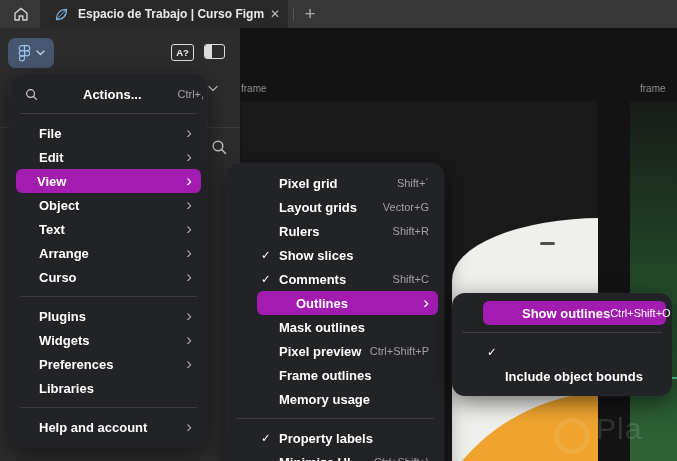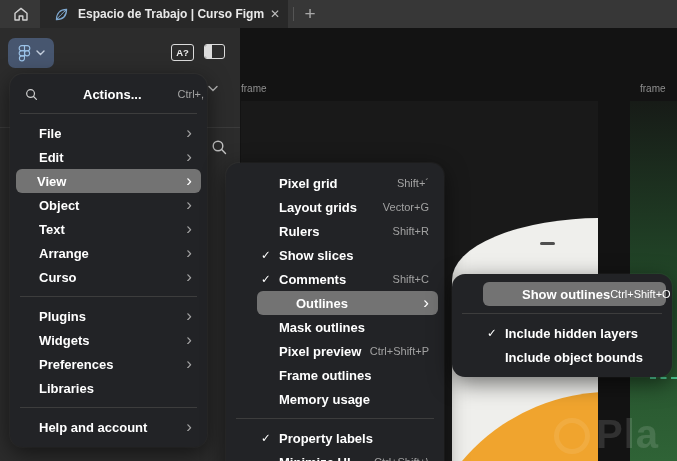--- a/index.html
+++ b/index.html
@@ -28,33 +28,33 @@
   
   .frame-label{position:absolute;color:#8f8f8f;font-size:10px;z-index:1;}
   .frame{position:absolute;top:101px;height:360px;overflow:hidden;z-index:1;}
   .frame-left{left:241px;width:357px;background:#191919;}
   .frame-right{left:630px;width:47px;background:linear-gradient(180deg,#171b17 0%,#234c2a 55%,#2f6336 100%);}
   .white-card{position:absolute;left:211px;top:117px;width:230px;height:260px;background:#efefec;border-top-left-radius:150px 62px;}
   .orange-circle{position:absolute;left:176px;top:291px;width:386px;height:386px;border-radius:50%;background:#f0a42e;}
   .card-dash{position:absolute;left:299px;top:141px;width:15px;height:3px;border-radius:2px;background:#4f4f4f;}
   .small-dash{position:absolute;left:186px;top:315px;width:14px;height:2px;border-radius:1px;background:#525252;}
   .dashed-line{position:absolute;left:650px;top:377px;width:27px;border-top:2px dashed #4fcf97;z-index:2;}
-  .wm-text{position:absolute;left:596px;top:412px;font-size:40px;font-weight:700;color:rgba(255,255,255,0.13);z-index:2;letter-spacing:1px;}
+  .wm-text{position:absolute;left:596px;top:412px;font-size:30px;font-weight:400;color:rgba(255,255,255,0.13);z-index:2;letter-spacing:1px;}
   .wm-ring{position:absolute;left:554px;top:418px;width:36px;height:36px;border:5px solid rgba(255,255,255,0.09);border-radius:50%;box-sizing:border-box;z-index:2;}
 
   
   .menu{position:absolute;background:#222326;border-radius:13px;padding:8px 0;box-sizing:border-box;
         box-shadow:0 6px 22px rgba(0,0,0,.55),0 0 0 1px rgba(255,255,255,.04);color:#fff;}
   .main-menu{left:10px;top:74px;width:197px;z-index:10;}
   .view-menu{left:226px;top:163px;width:218px;height:319px;z-index:11;}
-  .out-menu{left:452px;top:274px;width:220px;z-index:12;}
+  .out-menu{left:452px;top:293px;width:220px;z-index:12;}
   .row{height:24px;display:flex;align-items:center;margin:0 6px;padding:0 9px;border-radius:6px;font-size:13px;font-weight:600;}
   .mm-row{padding-left:23px;}
   .sub-row{padding-left:4px;margin-left:31px;}
-  .hl{background:#737373;padding-left:21px;}
+  .hl{background:#a21caf;padding-left:21px;}
   .chk{width:18px;flex:none;font-size:11.5px;font-weight:400;color:#fff;}
   .lbl{white-space:nowrap;}
   .sc{margin-left:auto;color:#a2a2a2;font-weight:400;font-size:11px;white-space:nowrap;}
   .hl .sc{color:#fff;}
   .arr{margin-left:auto;color:#a2a2a2;font-size:17px;font-weight:400;line-height:20px;}
   .hl .arr{color:#fff;}
   .msep{height:1px;background:#3d3d3d;margin:7px 10px;}
   .actions-ic{margin-right:9px;margin-left:-14px;display:flex;}
 </style>
 </head>
@@ -252,19 +252,18 @@
 
 <div class="menu out-menu">
   <div class="row sub-row hl">
       <span class="chk"></span>
       <span class="lbl">Show outlines</span>
       <span class="sc">Ctrl+Shift+O</span>
     </div>
   <div class="msep"></div>
   <div class="row sub-row">
       <span class="chk">✓</span>
-      <span class="lbl">Include hidden layers</span>
     </div>
   <div class="row sub-row">
       <span class="chk"></span>
       <span class="lbl">Include object bounds</span>
     </div>
 </div>
 
 </body></html>

